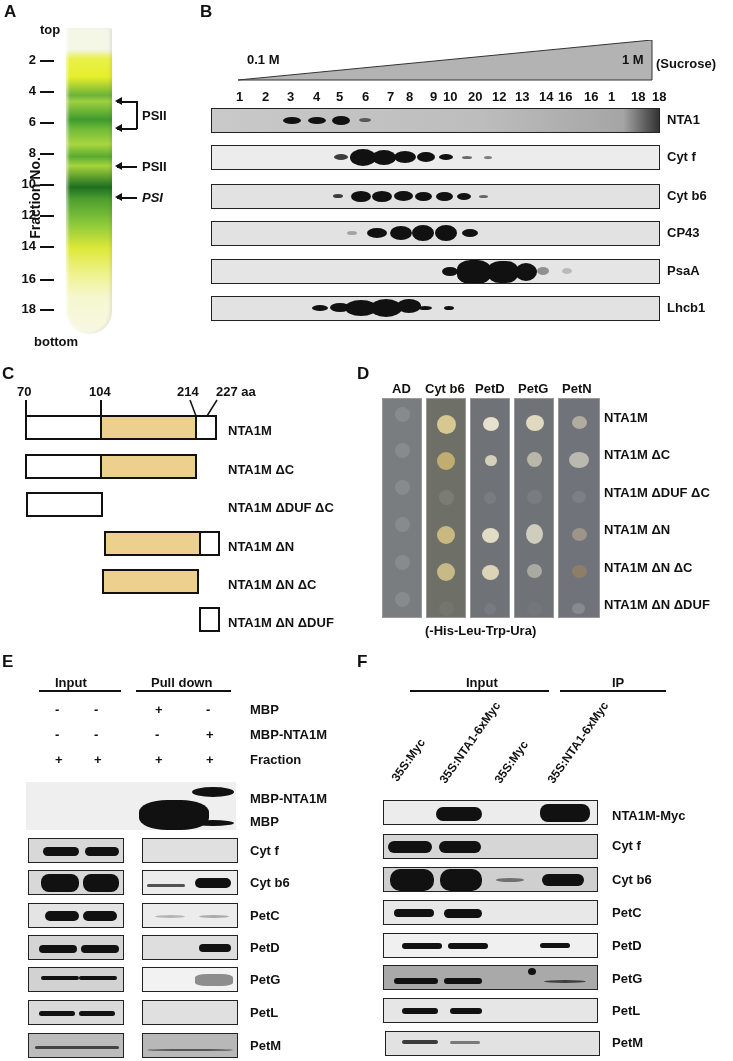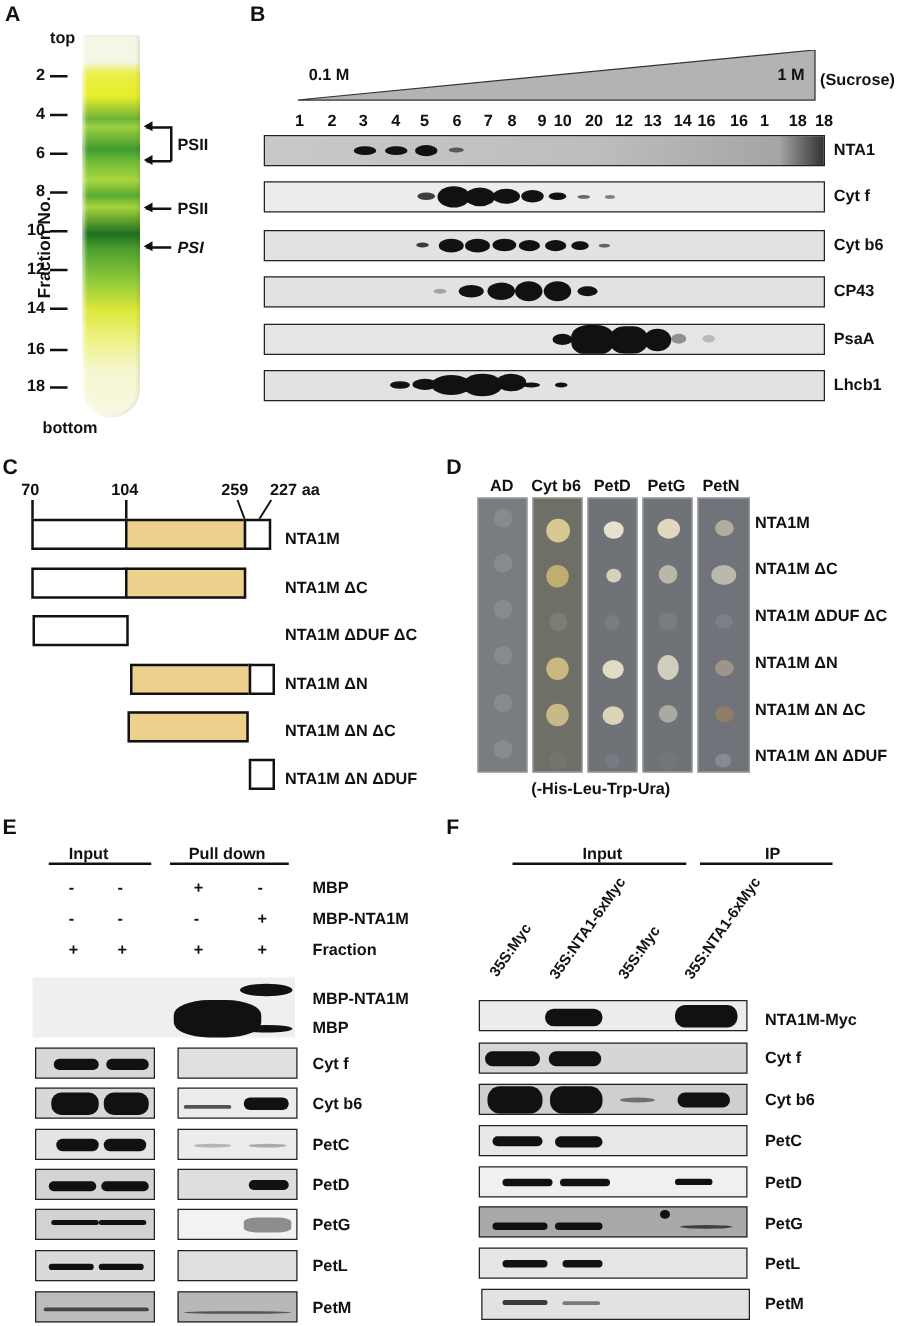--- a/index.html
+++ b/index.html
@@ -165,21 +165,21 @@
   <div class="band" style="left:158px;top:2px;width:32px;height:18px;"></div>
   <div class="band" style="left:185px;top:2px;width:24px;height:14px;"></div>
   <div class="band" style="left:206px;top:9px;width:14px;height:4px;"></div>
   <div class="band" style="left:232px;top:9px;width:10px;height:4px;"></div>
 </div>
 <div class="blotlab" style="left:667px;top:300px;">Lhcb1</div>
 
 <div class="abs plabel" style="left:2px;top:364px;">C</div>
 <div class="abs t13" style="left:17px;top:384px;">70</div>
 <div class="abs t13" style="left:89px;top:384px;">104</div>
-<div class="abs t13" style="left:177px;top:384px;">259</div>
+<div class="abs t13" style="left:177px;top:384px;">214</div>
 <div class="abs t13" style="left:216px;top:384px;">227 aa</div>
 <div class="abs" style="left:25px;top:400px;width:1.5px;height:16px;background:#111;"></div>
 <div class="abs" style="left:100px;top:400px;width:1.5px;height:16px;background:#111;"></div>
 <svg class="abs" style="left:185px;top:398px;" width="40" height="20">
   <line x1="5" y1="2" x2="11" y2="18" stroke="#111" stroke-width="1.5"></line>
   <line x1="32" y1="2" x2="22" y2="18" stroke="#111" stroke-width="1.5"></line>
 </svg>
 
 <div>
   <div class="dom wht" style="left:25px;top:415px;width:77px;"></div>

